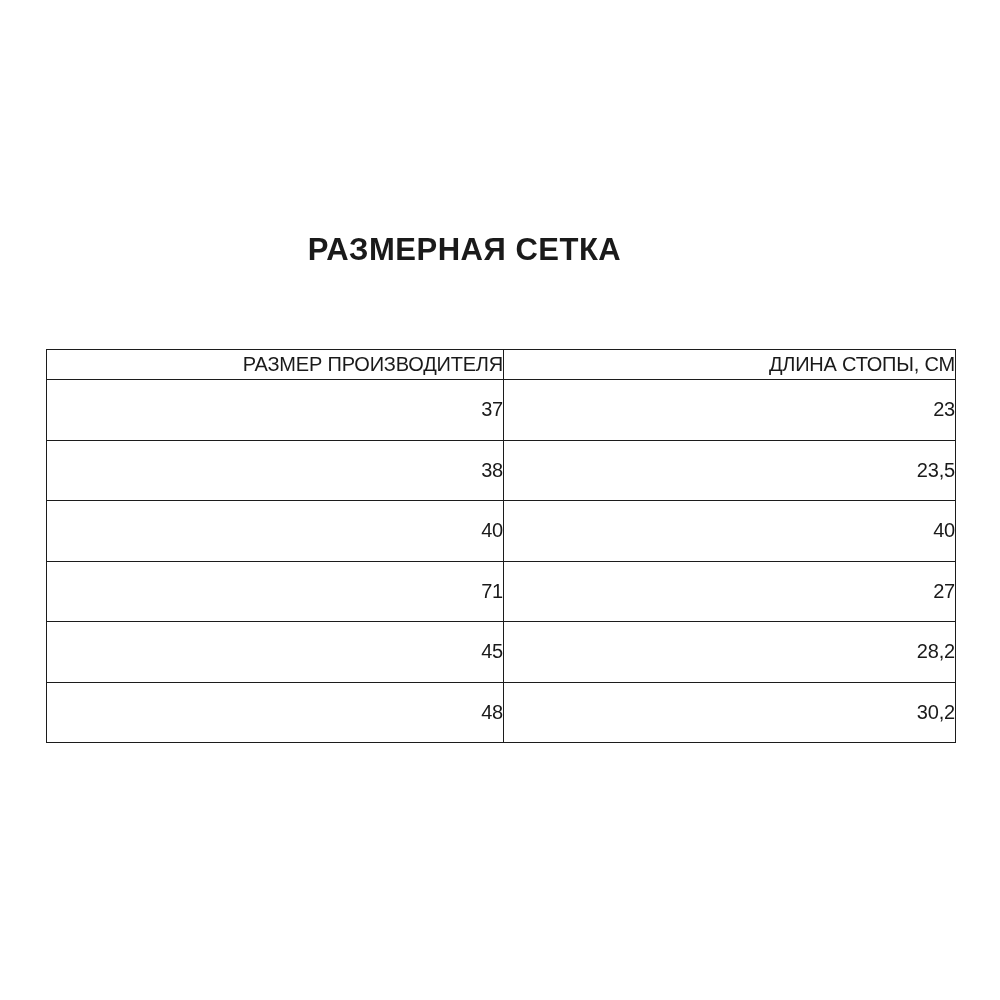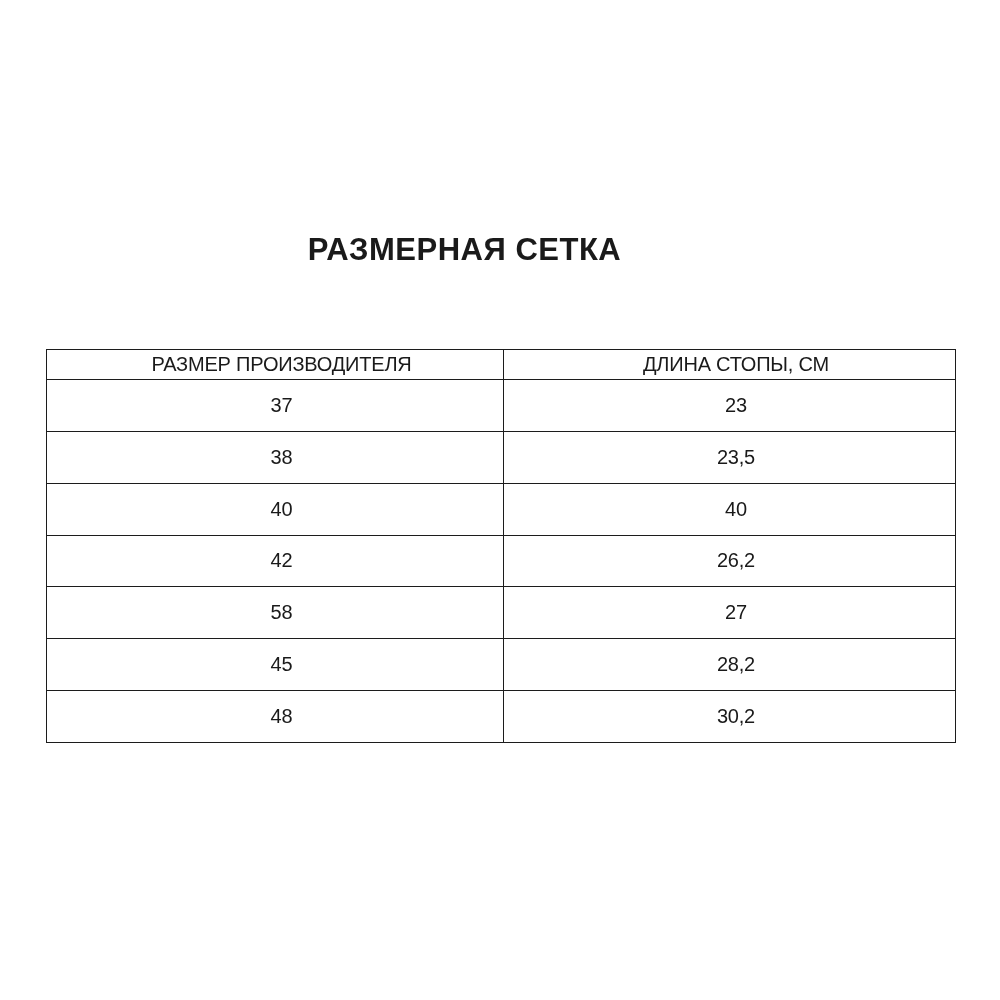--- a/index.html
+++ b/index.html
@@ -35,21 +35,21 @@
     border-collapse: collapse;
     table-layout: fixed;
     font-size: 20px;
     color: #1a1a1a;
   }
   table.size-chart th,
   table.size-chart td {
     border: 1px solid #1c1c1c;
     height: 29px;
     padding: 0 0 0 13px;
-    text-align: center;
+    text-align: right;
     vertical-align: middle;
     font-weight: normal;
     font-size: 20px;
     letter-spacing: -0.2px;
     white-space: nowrap;
     overflow: hidden;
   }
   table.size-chart col.col-size   { width: 457px; }
   table.size-chart col.col-length { width: 452px; }
 </style>
@@ -76,25 +76,21 @@
     </tr>
     <tr>
       <td>38</td>
       <td>23,5</td>
     </tr>
     <tr>
       <td>40</td>
       <td>40</td>
     </tr>
     <tr>
-      <td>42</td>
-      <td>26,2</td>
-    </tr>
-    <tr>
-      <td>58</td>
+      <td>71</td>
       <td>27</td>
     </tr>
     <tr>
       <td>45</td>
       <td>28,2</td>
     </tr>
     <tr>
       <td>48</td>
       <td>30,2</td>
     </tr>

